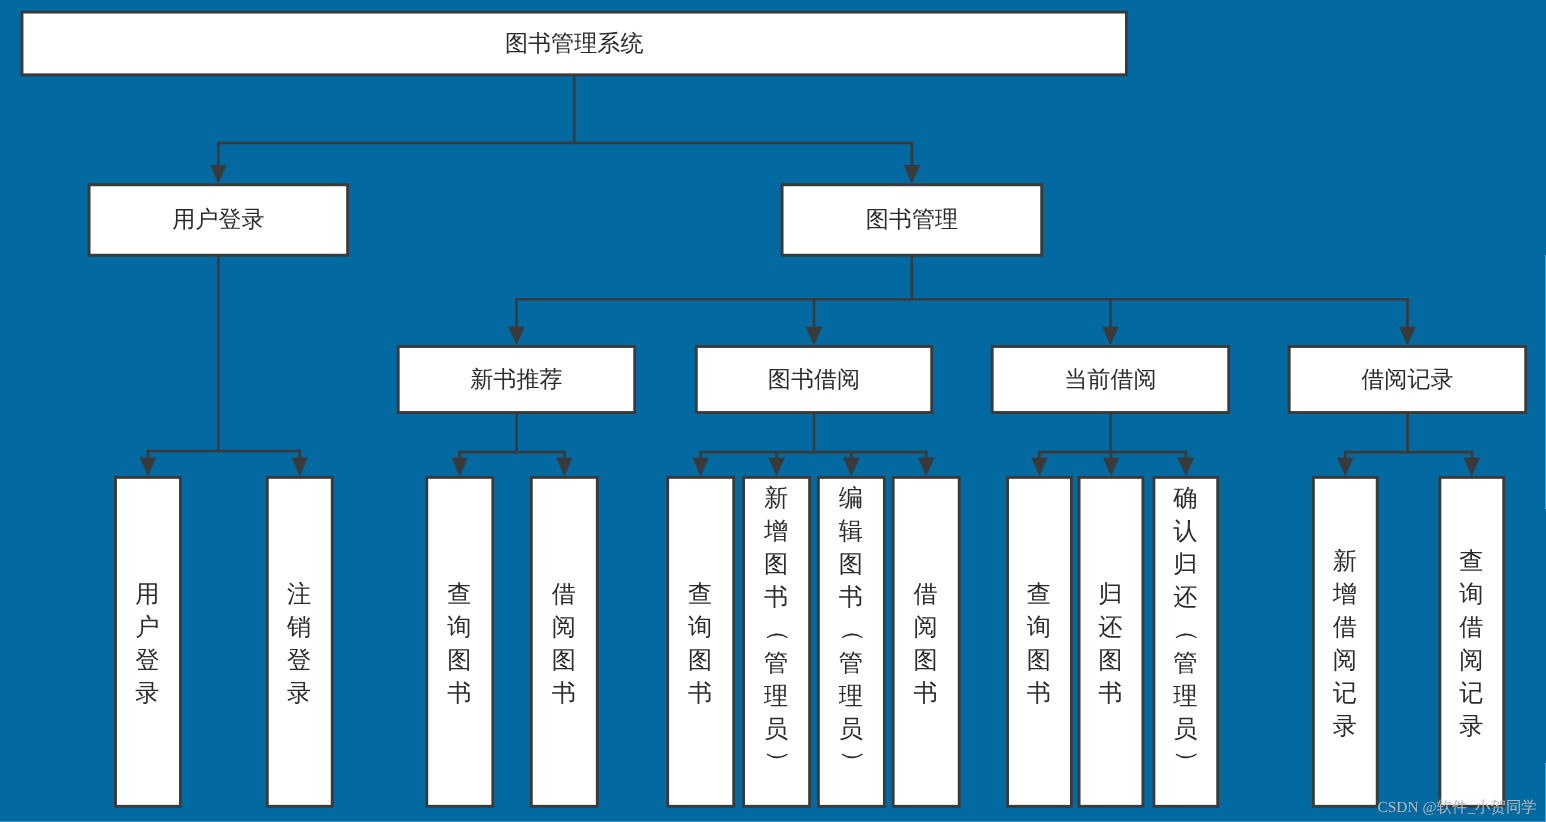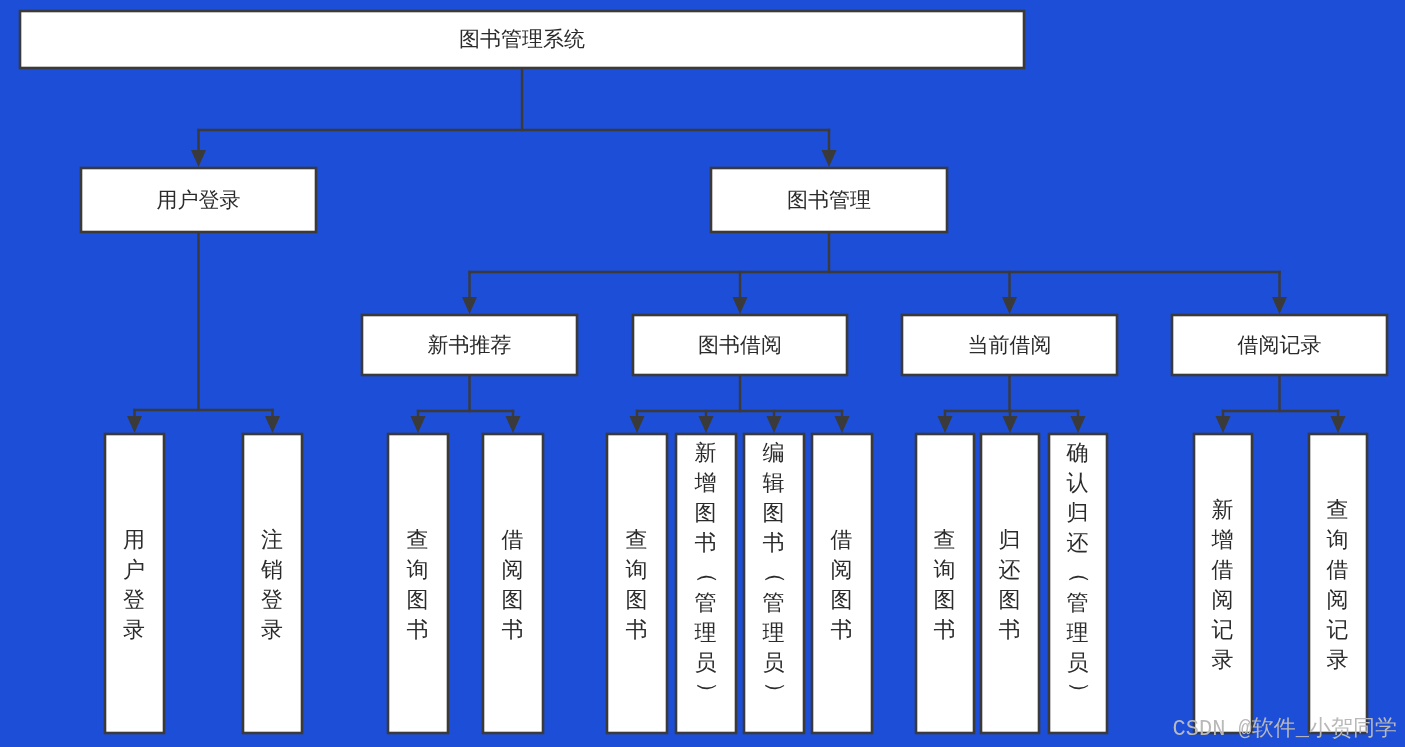--- a/index.html
+++ b/index.html
@@ -12,21 +12,21 @@
     width: 1405px;
     height: 747px;
     font-family: "Liberation Sans", "DejaVu Sans", sans-serif;
     overflow: hidden;
     position: relative;
   }
   #diagram-root {
     position: relative;
     width: 1405px;
     height: 747px;
-    background: #1d4ed8;
+    background: #0369a1;
   }
   svg#diagram-svg {
     position: absolute;
     left: 0;
     top: 0;
     width: 1405px;
     height: 747px;
     display: block;
   }
   .node-box {
@@ -54,22 +54,22 @@
   .leaf-label {
     fill: #2b2b2b;
     font-family: "Liberation Sans", "DejaVu Sans", sans-serif;
     font-size: 22px;
     letter-spacing: 1px;
   }
   .watermark-text {
     position: absolute;
     right: 8px;
     bottom: 4px;
-    font-family: Liberation Mono, monospace;
-    font-size: 22px;
+    font-family: Liberation Serif, serif;
+    font-size: 14px;
     color: #b9b9b9;
     white-space: nowrap;
     user-select: none;
     pointer-events: none;
   }
 </style>
 </head>
 <body>
 
 <div id="diagram-root">

